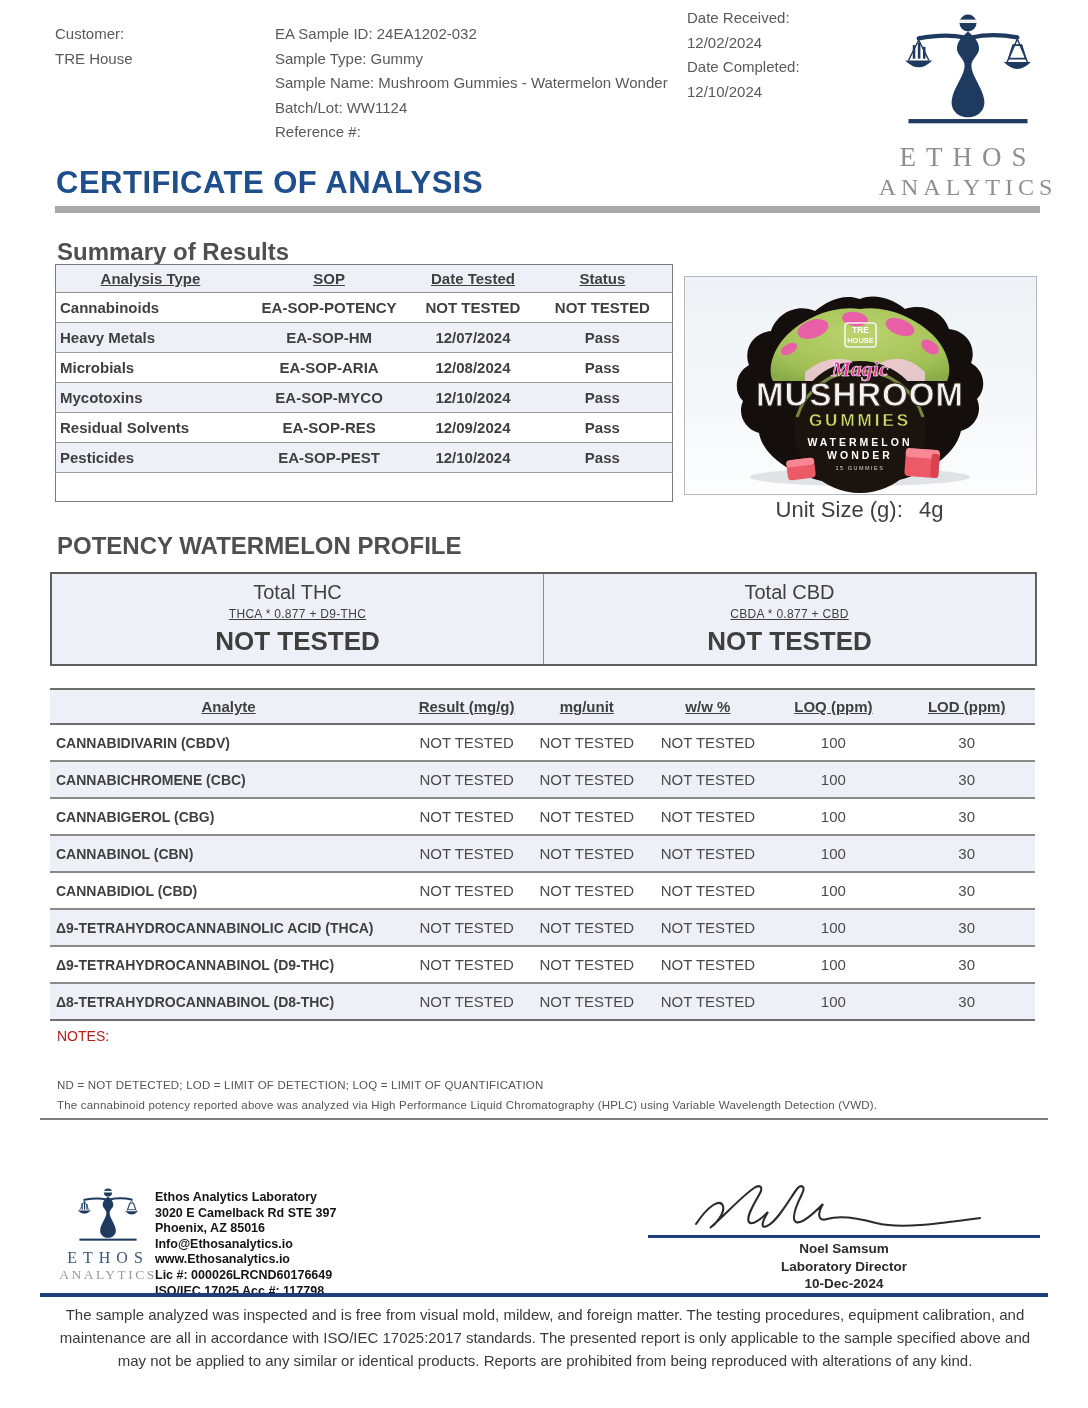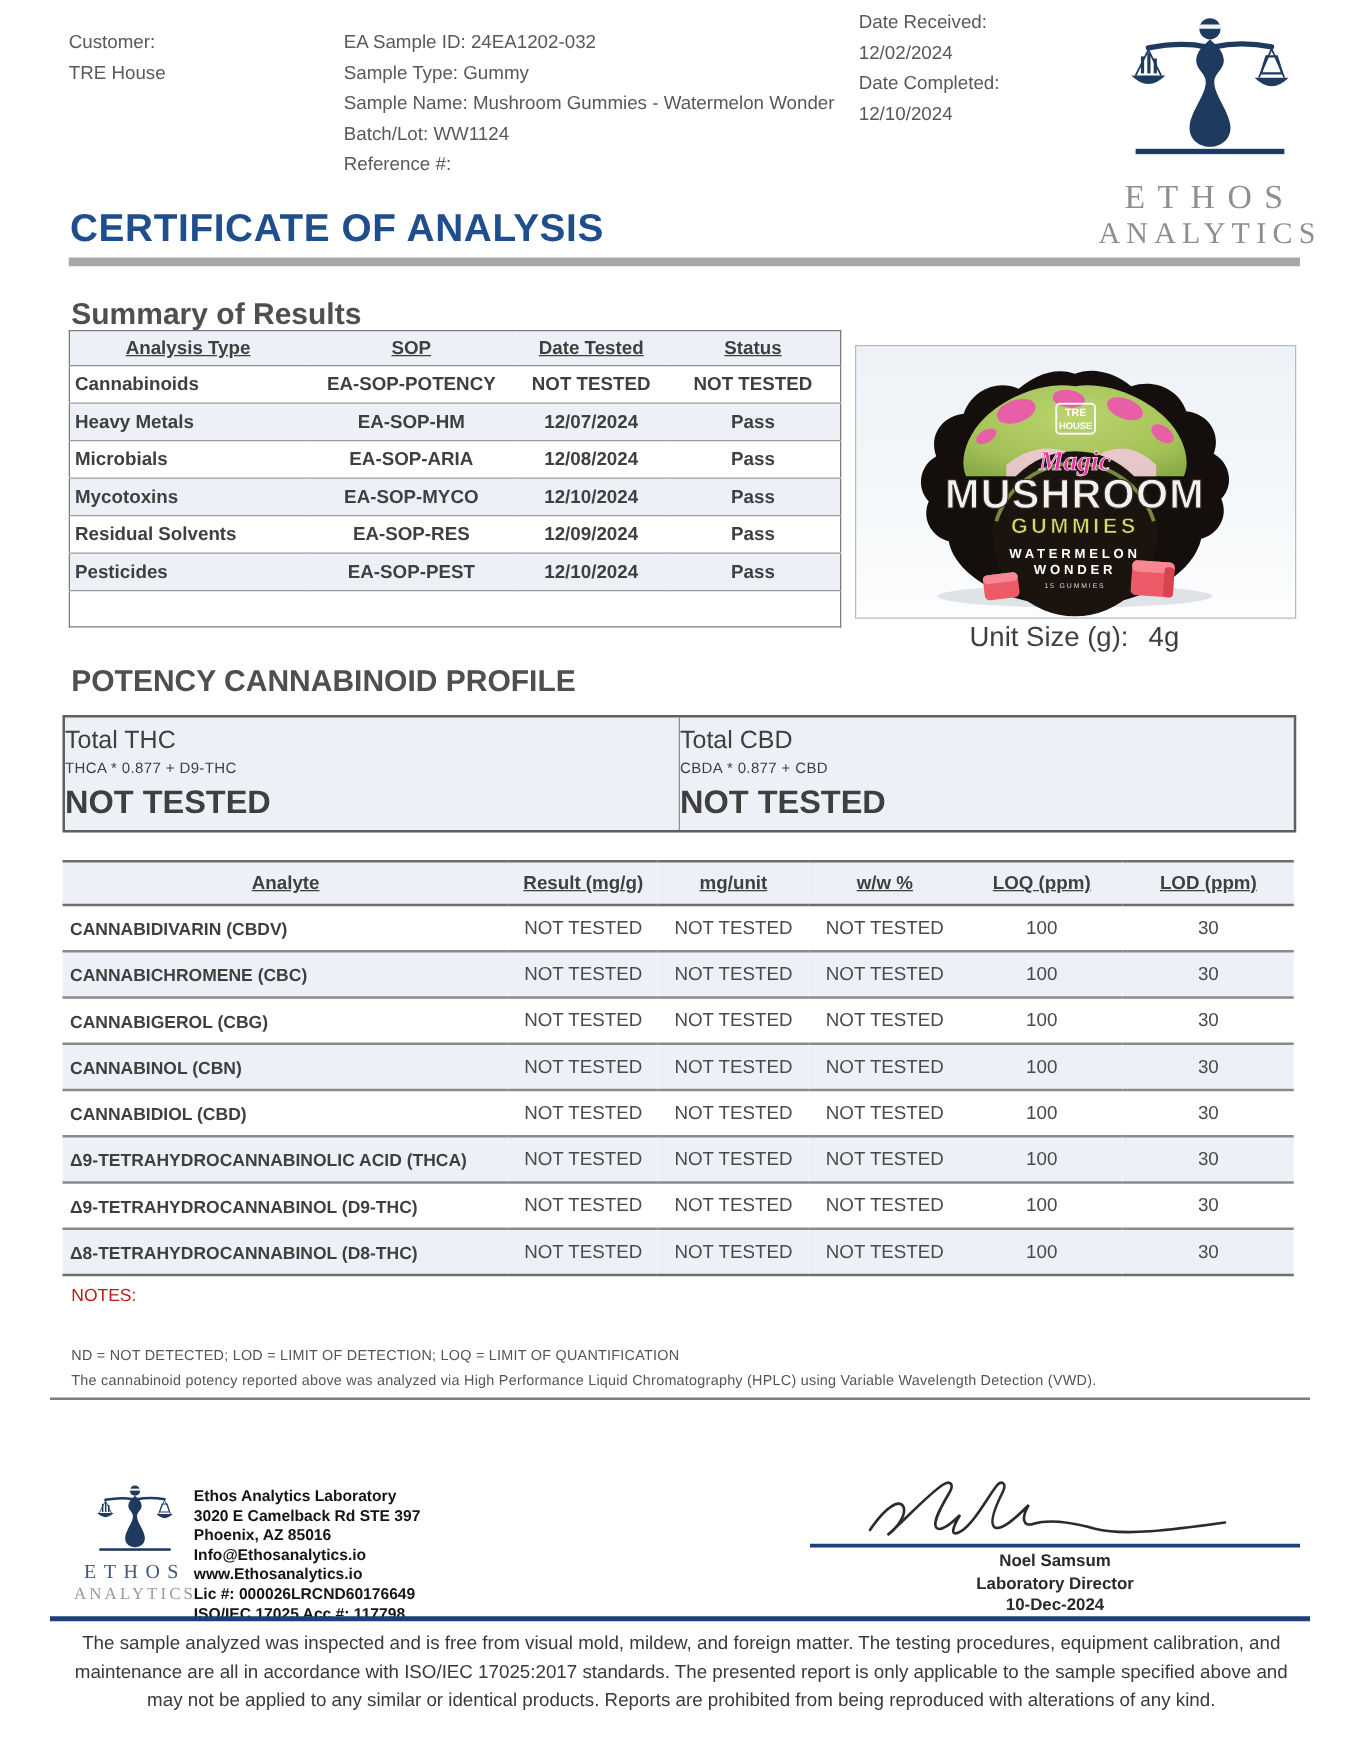--- a/index.html
+++ b/index.html
@@ -30,24 +30,24 @@
   #summary-table tbody tr:nth-child(even){background:#edf1f7;}
   #summary-table tr.empty td{height:26px;}
 
   
   .img-box{width:351px;height:217px;border:1px solid #b3bac2;
       background:linear-gradient(#eef2f6 0%,#f5f8fa 60%,#fdfdfe 100%);}
   .unit-size{font-size:22px;color:#3f3f3f;text-align:center;}
 
   
   .potency-box{width:983px;height:90px;background:#edf1f7;border:2px solid #5f5f5f;display:flex;}
-  .pot-half{flex:1;display:flex;flex-direction:column;justify-content:center;gap:3px;}
+  .pot-half{flex:1;display:flex;flex-direction:column;align-items:center;justify-content:center;gap:3px;}
   .pot-half + .pot-half{border-left:1px solid #8f8f8f;}
   .pot-title{font-size:20px;color:#3f3f3f;}
-  .pot-formula{font-size:12px;color:#3f3f3f;letter-spacing:.3px;}
+  .pot-formula{font-size:12px;color:#3f3f3f;letter-spacing:.3px;text-decoration:underline;}
   .pot-value{font-size:26px;font-weight:bold;color:#3f3f3f;margin-top:2px;}
 
   
   #analyte-table{width:985px;font-size:15px;border-top:2px solid #6e6e6e;border-bottom:2px solid #6e6e6e;}
   #analyte-table th{font-weight:bold;text-decoration:underline;background:#edf1f7;
       padding:8px 2px;color:#3f3f3f;border-bottom:2px solid #6e6e6e;margin-top:23px;}
   #analyte-table td{height:33px;text-align:center;color:#4a4a4a;border-top:2px solid #8a8a8a;}
   #analyte-table tbody tr:first-child td{border-top:none;}
   #analyte-table td.lft{text-align:left;padding-left:6px;font-weight:bold;font-size:14px;color:#3f3f3f;}
   #analyte-table tbody tr:nth-child(even){background:#edf1f7;}
@@ -217,21 +217,21 @@
         <rect x="246" y="176" width="8" height="24" rx="3" fill="#d9434f"></rect>
       </g>
     </svg>
   </div>
 
   <div class="abs unit-size" style="left:684px;top:497px;width:351px;">
     <span>Unit Size (g):</span>
     <span style="margin-left:10px;">4g</span>
   </div>
 
-  <div class="abs section-h" style="left:57px;top:532px;">POTENCY CANNABINOID PROFILE</div>
+  <div class="abs section-h" style="left:57px;top:532px;">POTENCY WATERMELON PROFILE</div>
 
   <div class="abs potency-box" style="left:50px;top:572px;">
     <div class="pot-half">
       <div class="pot-title">Total THC</div>
       <div class="pot-formula">THCA * 0.877 + D9-THC</div>
       <div class="pot-value">NOT TESTED</div>
     </div>
     <div class="pot-half">
       <div class="pot-title">Total CBD</div>
       <div class="pot-formula">CBDA * 0.877 + CBD</div>

